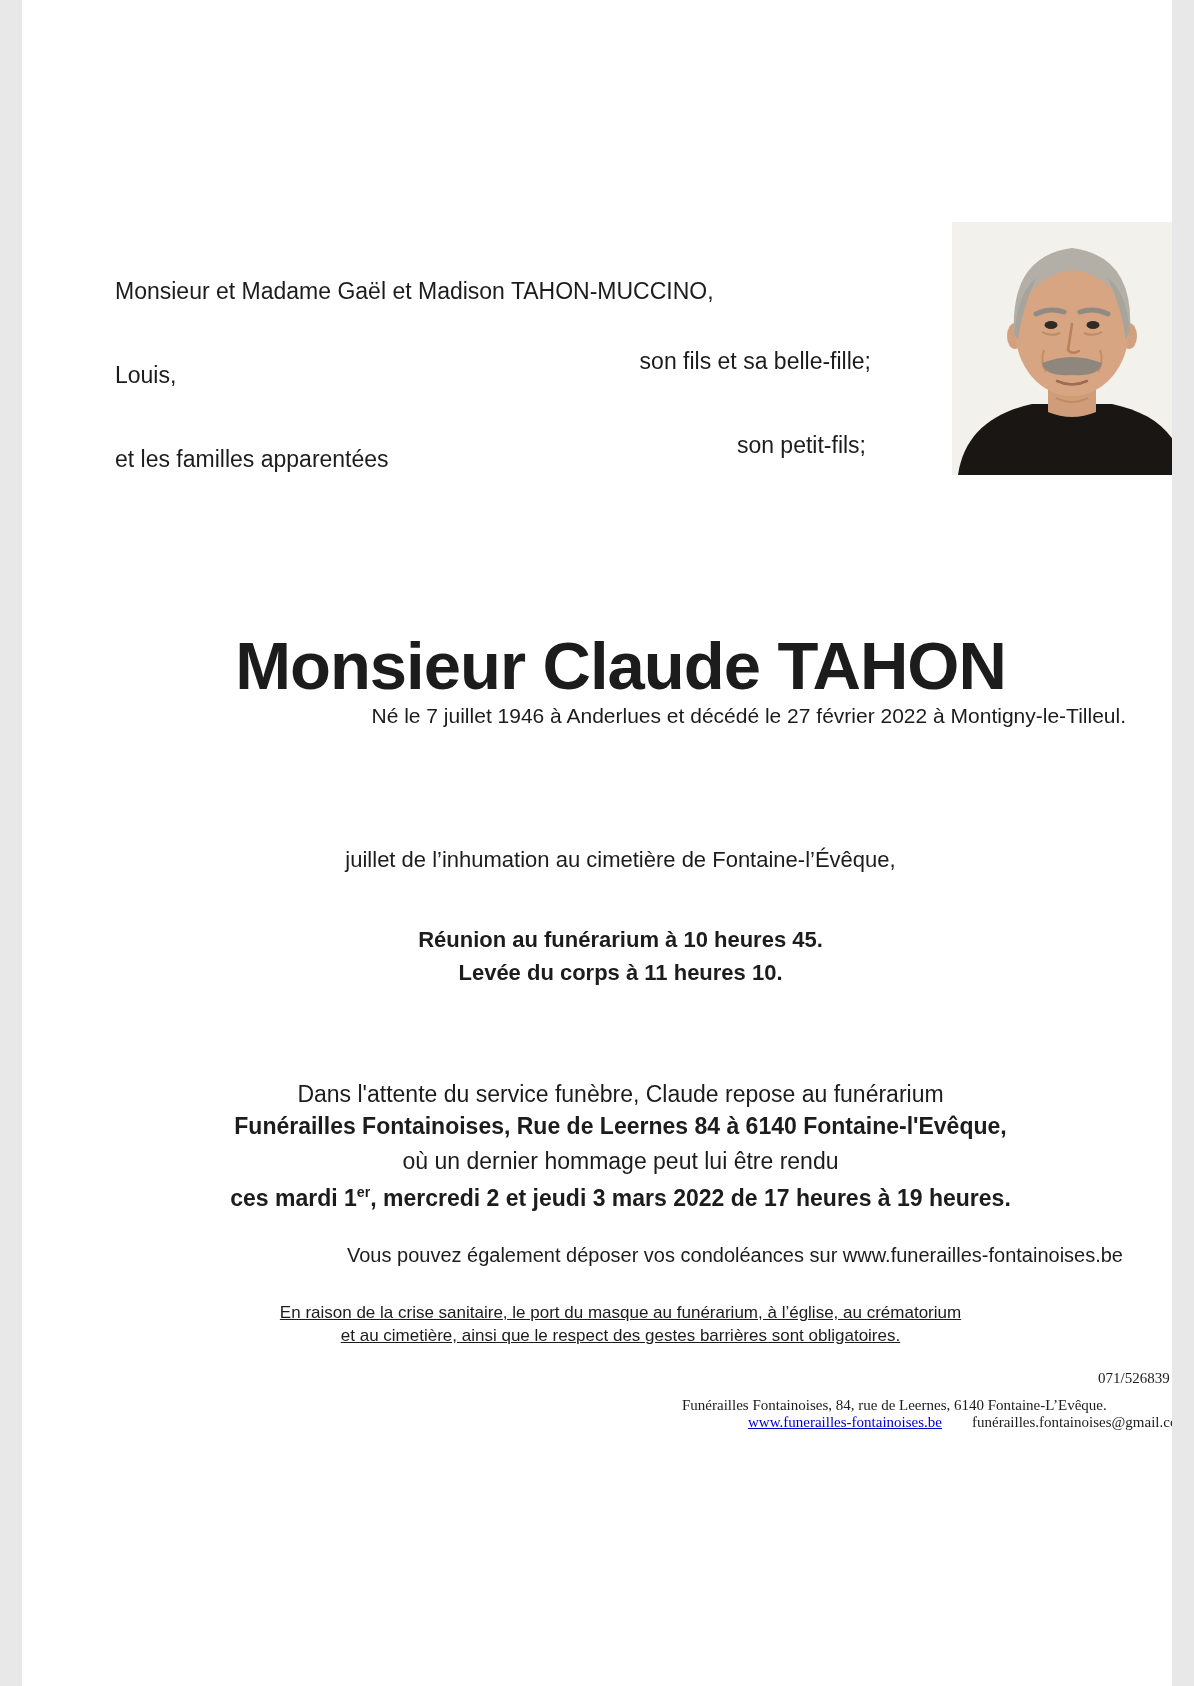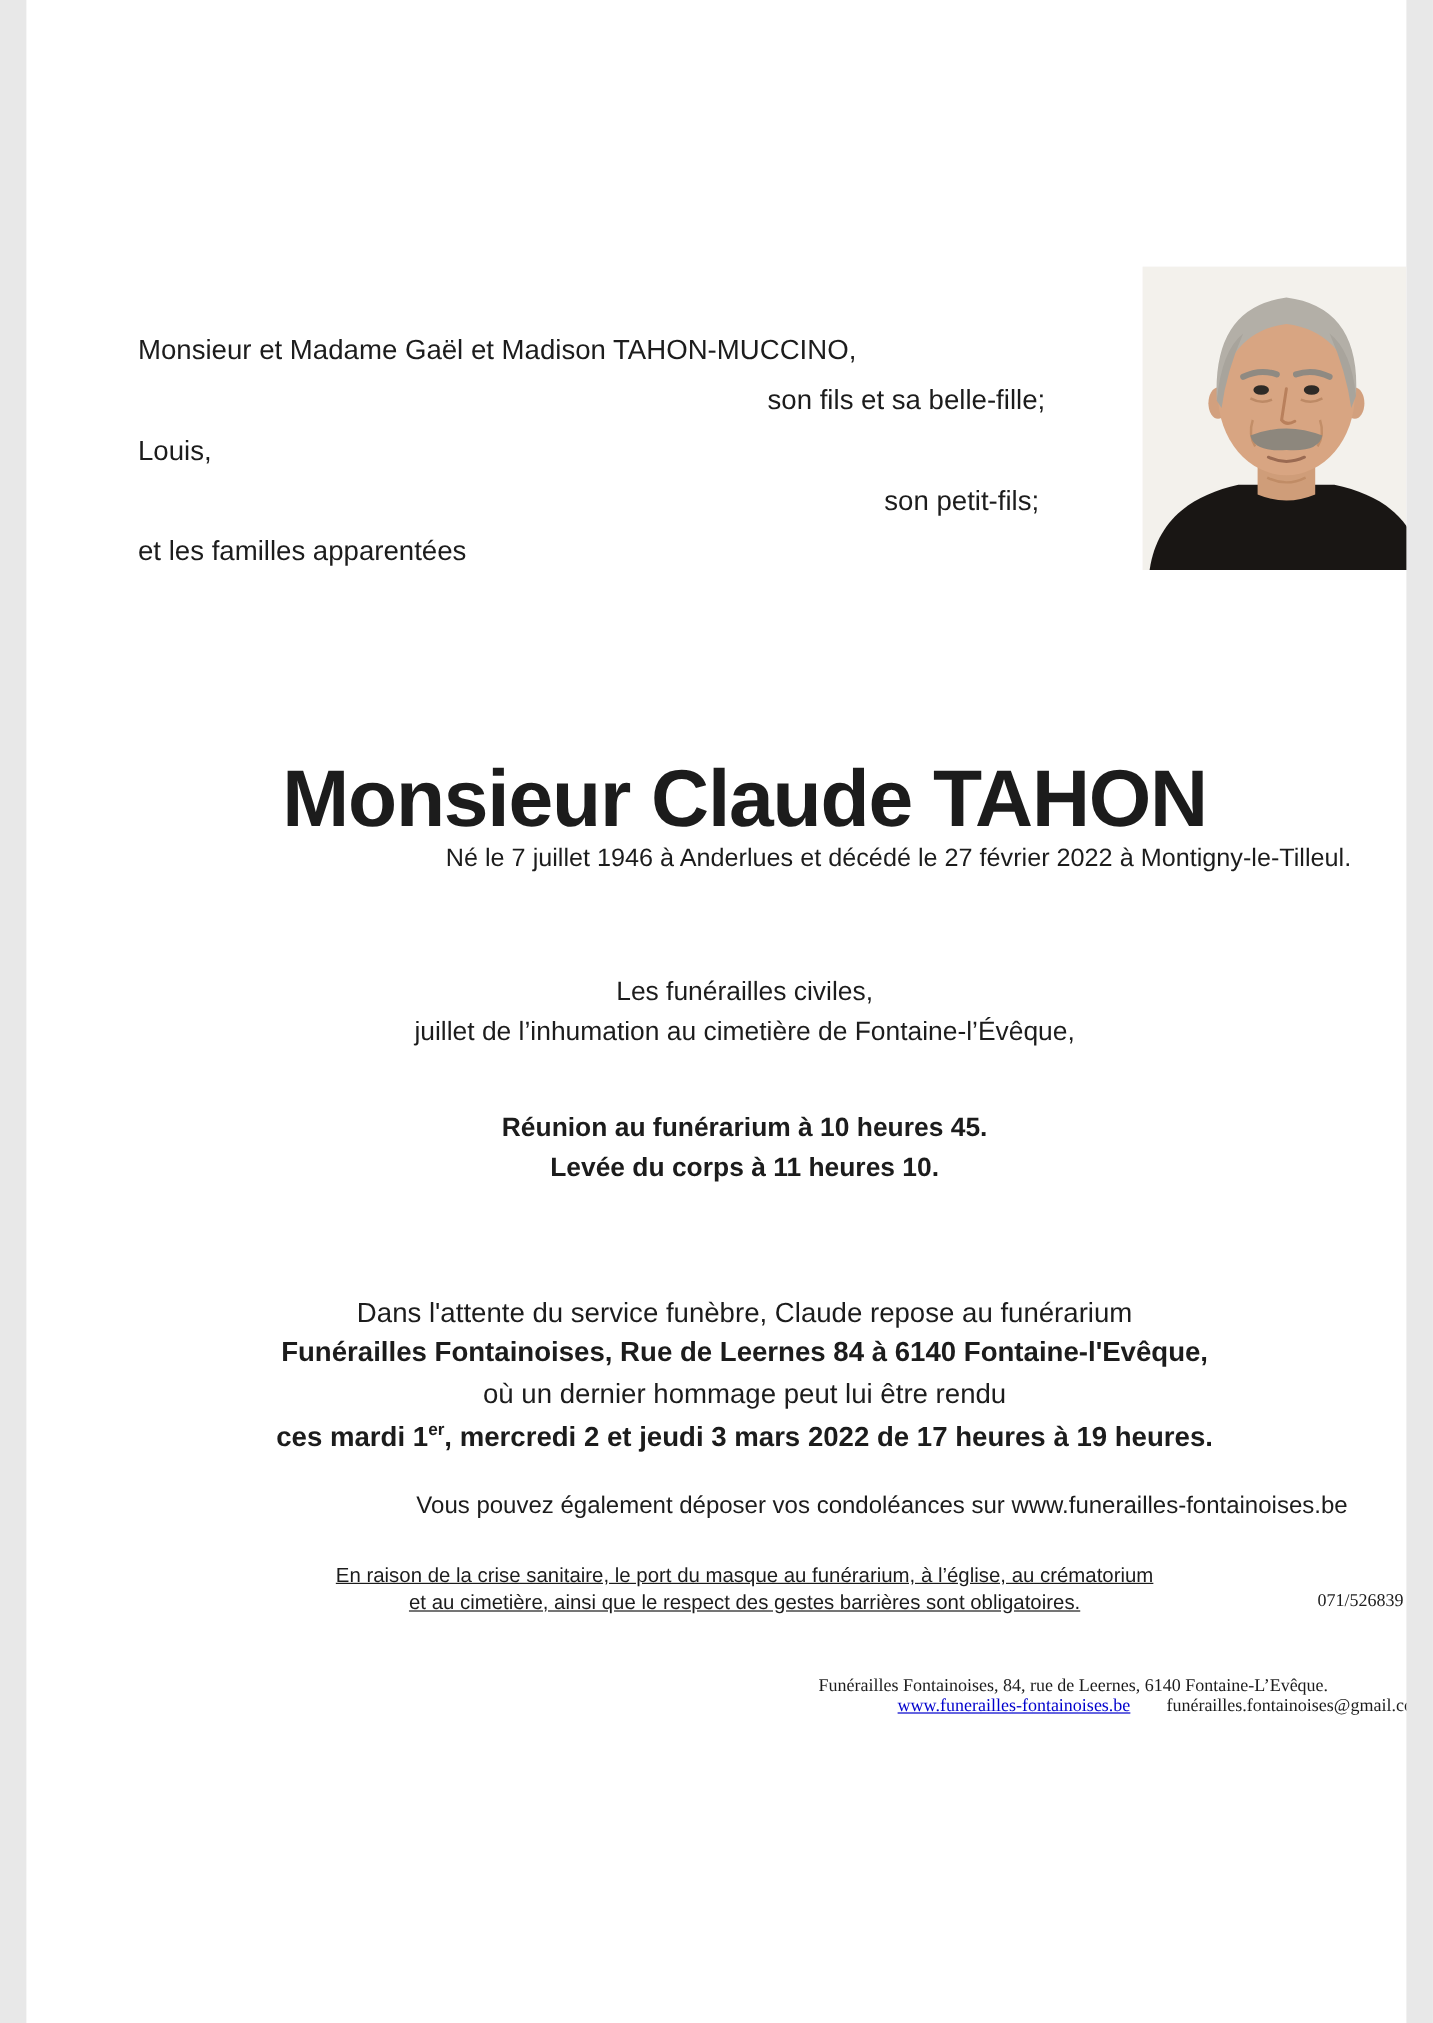--- a/index.html
+++ b/index.html
@@ -7,21 +7,21 @@
     position:relative;
     width:1150px;height:1686px;
     margin:0 auto;
     background:#ffffff;
     font-family:"Liberation Sans", sans-serif;
     color:#1c1c1c;
     overflow:hidden;
   }
   .abs{position:absolute;}
   .body-line{font-size:23px;line-height:26px;white-space:nowrap;}
-  .right-line{font-size:23px;line-height:26px;white-space:nowrap;text-align:right;}
+  .right-line{font-size:23px;line-height:26px;white-space:nowrap;text-align:right;margin-top:28px;}
   .center-band{left:93px;right:46px;text-align:center;white-space:nowrap;}
   .page-title{font-size:67px;font-weight:bold;letter-spacing:-1px;line-height:52px;}
   .subtitle{font-size:21px;line-height:24px;text-align:right;}
   .cer{font-size:22px;line-height:26px;}
   .cer-big-prefix{font-size:23px;}
   .cer-big{font-size:31px;font-weight:bold;}
   .bold-italic{font-weight:bold;}
   .rep{font-size:23px;line-height:26px;}
   .condolences{font-size:20px;line-height:23px;white-space:nowrap;}
   .notice{font-size:17px;line-height:23px;}
@@ -77,37 +77,36 @@
 
   <div class="abs body-line" style="left:93px;top:278px;">Monsieur et Madame Gaël et Madison TAHON-MUCCINO,</div>
   <div class="abs right-line" style="right:301px;top:320px;">son fils et sa belle-fille;</div>
   <div class="abs body-line" style="left:93px;top:362px;">Louis,</div>
   <div class="abs right-line" style="right:306px;top:404px;">son petit-fils;</div>
   <div class="abs body-line" style="left:93px;top:446px;">et les familles apparentées</div>
 
   <div class="abs center-band page-title" style="top:640px;">Monsieur Claude TAHON</div>
   <div class="abs center-band subtitle" style="top:704px;">Né le 7 juillet 1946 à Anderlues et décédé le 27 février 2022 à Montigny-le-Tilleul.</div>
 
-  <div class="abs center-band cer" style="top:813px;">Les funérailles civiles,</div>
   <div class="abs center-band cer" style="top:847px;">juillet de l’inhumation au cimetière de Fontaine-l’Évêque,</div>
   <div class="abs center-band cer bold-italic" style="top:927px;">Réunion au funérarium à 10 heures 45.</div>
   <div class="abs center-band cer bold-italic" style="top:960px;">Levée du corps à 11 heures 10.</div>
 
   <div class="abs center-band rep" style="top:1081px;">Dans l'attente du service funèbre, Claude repose au funérarium</div>
   <div class="abs center-band rep bold-italic" style="top:1113px;">Funérailles Fontainoises, Rue de Leernes 84 à 6140 Fontaine-l'Evêque,</div>
   <div class="abs center-band rep" style="top:1148px;">où un dernier hommage peut lui être rendu</div>
   <div class="abs center-band rep bold-italic" style="top:1179px;">
     <span>ces mardi 1</span><sup>er</sup><span>, mercredi 2 et jeudi 3 mars 2022 de 17 heures à 19 heures.</span>
   </div>
 
   <div class="abs condolences" style="right:49px;top:1244px;">Vous pouvez également déposer vos condoléances sur www.funerailles-fontainoises.be</div>
 
   <div class="abs center-band notice" style="top:1301px;">
     <span>En raison de la crise sanitaire, le port du masque au funérarium, à l’église, au crématorium</span><br>
     <span>et au cimetière, ainsi que le respect des gestes barrières sont obligatoires.</span>
   </div>
 
   <div class="abs footer-text" style="left:660px;top:1397px;">Funérailles Fontainoises, 84, rue de Leernes, 6140 Fontaine-L’Evêque.</div>
-  <div class="abs footer-text" style="left:1076px;top:1326px;text-align:center;">071/526839</div>
+  <div class="abs footer-text" style="left:1076px;top:1370px;text-align:center;">071/526839</div>
   <div class="abs footer-text footer-link" id="footer-link" style="left: 726px; top: 1414px; color: rgb(0, 0, 204);">www.funerailles-fontainoises.be</div>
   <div class="abs footer-text" style="left:950px;top:1414px;">funérailles.fontainoises@gmail.com</div>
 
 </div>
 
 </body></html>

